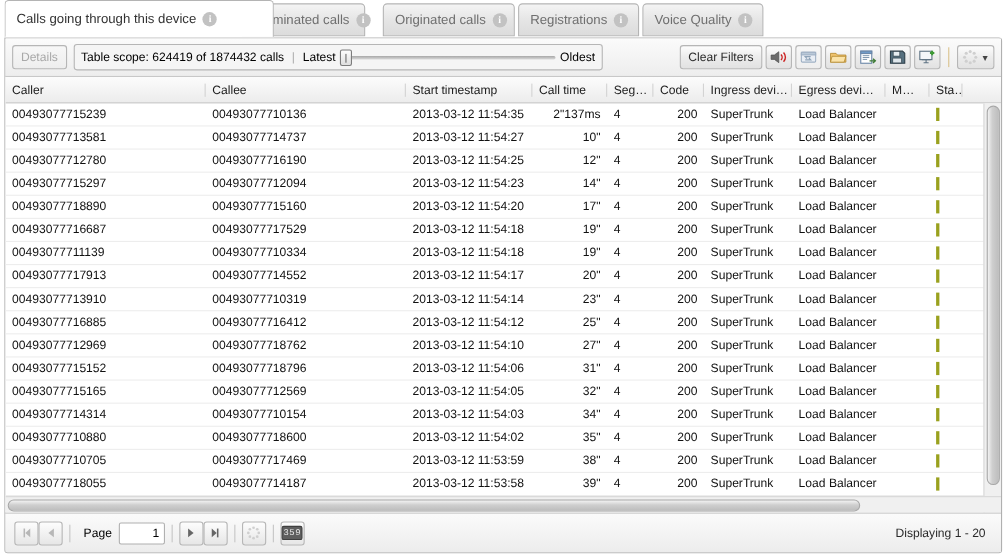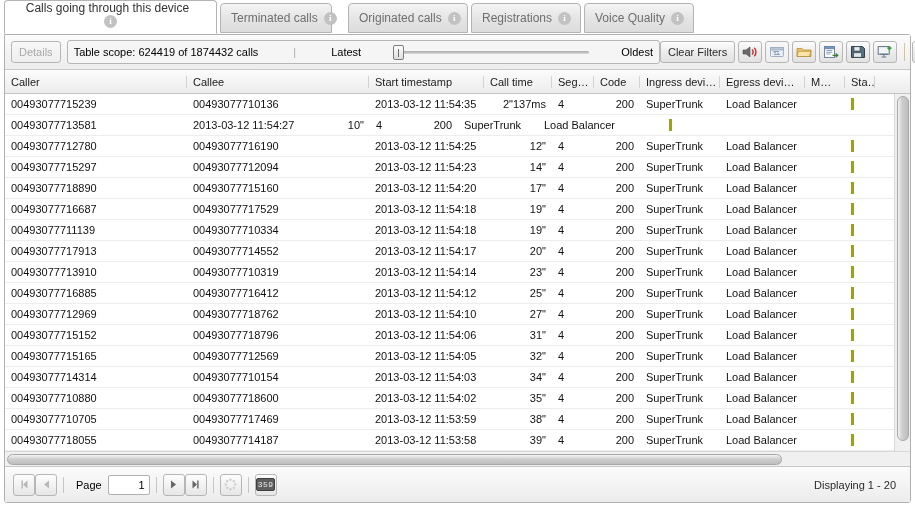--- a/index.html
+++ b/index.html
@@ -83,21 +83,20 @@
   .scope-box {
     height: 24px;
     border: 1px solid #b6b6b6;
     border-radius: 3px;
     background: #f5f5f5;
     display: flex; align-items: center;
     padding: 0 6px;
     margin-left: 6px;
     font-size: 11px;
     flex: none;
-    gap: 28px;
   }
   .scope-sep { color: #aaa; margin: 0 7px; }
   .slider {
     position: relative;
     width: 196px; height: 14px;
     margin: 0 4px;
   }
   .slider .track {
     position: absolute; left: 0; top: 6px;
     width: 196px; height: 3px;
@@ -228,21 +227,21 @@
     color: #e9e9e9; font-size: 8px; letter-spacing: .5px;
     display: flex; align-items: center; justify-content: center;
     font-family: "Liberation Mono", monospace;
   }
   .spinner { position: relative; width: 14px; height: 14px; }
 </style>
 </head>
 <body>
 
 <div class="tabstrip">
-  <div class="tab active" style="left:4px;width:213px;flex-direction:column;">
+  <div class="tab active" style="left:4px;width:245px;">
     <span class="lbl">Calls going through this device</span>
     <span class="info-icon">i</span>
   </div>
   <div class="tab" style="left:220px;width:112px;">
     <span class="lbl">Terminated calls</span>
     <span class="info-icon">i</span>
   </div>
   <div class="tab" style="left:348px;width:120px;">
     <span class="lbl">Originated calls</span>
     <span class="info-icon">i</span>
@@ -370,20 +369,21 @@
           <div class="cl w-code num">200</div>
           <div class="cl w-ing">SuperTrunk</div>
           <div class="cl w-egr">Load Balancer</div>
           <div class="cl w-m"></div>
           <div class="cl w-sta">
             <span class="status-bar"></span>
           </div>
         </div>
         <div class="row">
           <div class="cl w-caller">00493077713581</div>
+          <div class="cl w-callee">00493077714737</div>
           <div class="cl w-ts">2013-03-12 11:54:27</div>
           <div class="cl w-ct num">10"</div>
           <div class="cl w-seg">4</div>
           <div class="cl w-code num">200</div>
           <div class="cl w-ing">SuperTrunk</div>
           <div class="cl w-egr">Load Balancer</div>
           <div class="cl w-m"></div>
           <div class="cl w-sta">
             <span class="status-bar"></span>
           </div>

